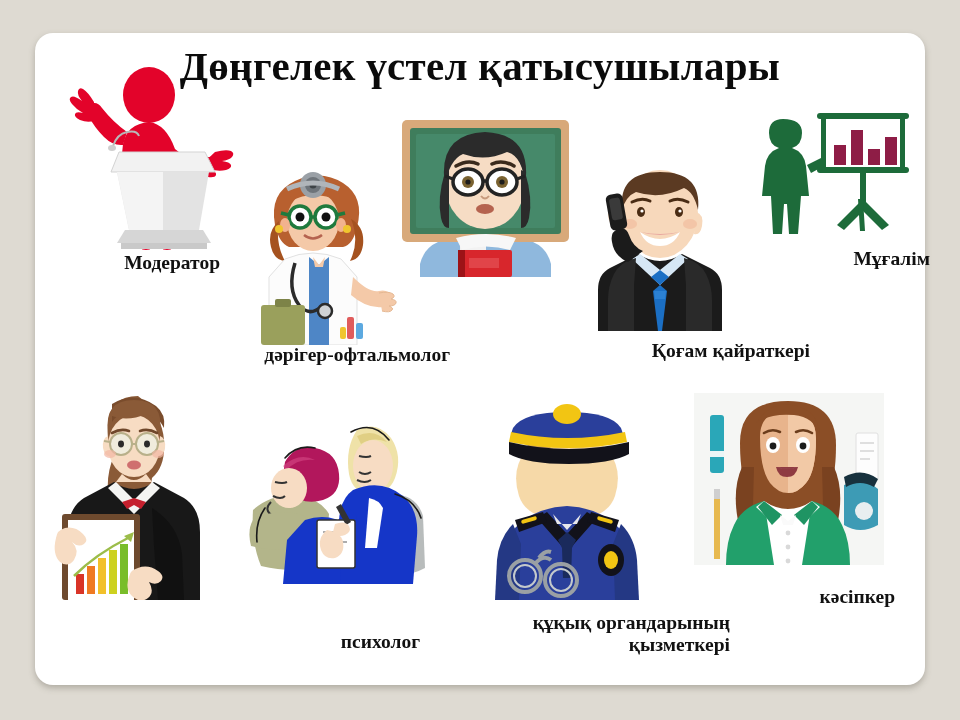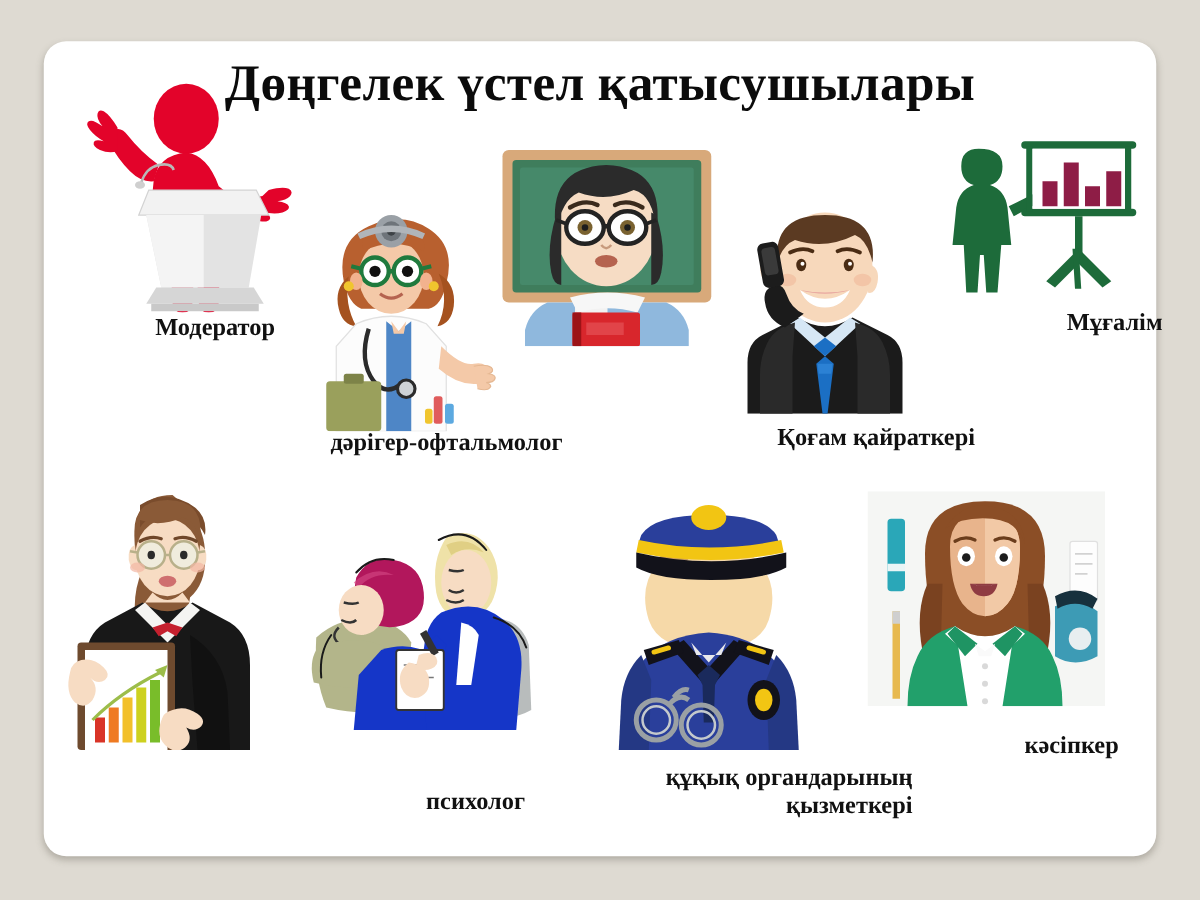--- a/index.html
+++ b/index.html
@@ -154,21 +154,21 @@
       <path d="M82 119 l-7 6 l5 40 l4 0 l5-40z" fill="#1b6fc4"></path>
       <path d="M76 125 l12 0 l-1 8 l-10 0z" fill="#2f86d8" opacity=".8"></path>
       <path d="M58 92 q-16 4 -22 16 q-6 12 -6 26 l0 31 l26 0 l0-46z" fill="#2a2a2a"></path>
       <path d="M106 92 q16 4 22 16 q6 12 6 26 l0 31 l-26 0 l0-46z" fill="#2a2a2a"></path>
       <path d="M50 96 q-14-6 -16-20 q-2-10 6-13 q8-3 11 6 q4 12 14 16z" fill="#1b1b1b"></path>
       <path d="M38 62 q-8-4 -8-14 q0-8 7-8 q7 0 7 9 q0 10 -6 13z" fill="#f7d8bb"></path>
       <rect x="30" y="28" width="17" height="36" rx="5" fill="#1c1c1c" transform="rotate(-10 38 46)"></rect>
       <rect x="33" y="32" width="11" height="22" rx="3" fill="#3a3a3a" transform="rotate(-10 38 46)"></rect>
     </svg>
   </div>
-  <div class="label" style="left:530px;top:340px;width:250px;">Қоғам қайраткері</div>
+  <div class="label" style="left:560px;top:340px;width:250px;">Қоғам қайраткері</div>
 
   <div class="fig" style="left:755px;top:103px;width:165px;height:135px;">
     <svg width="165" height="135" viewBox="0 0 165 135">
       <g fill="#1d6b3a">
         <path d="M28 16 q-14 0 -14 14 q0 12 10 15 q-12 4 -14 18 l-3 30 l9 0 l2 38 l9 0 l2-30 l3 0 l2 30 l9 0 l3-38 l8 0 l-3-30 q-2-14 -14-18 q10-3 10-15 q0-14 -19-14z"></path>
         <path d="M52 62 l26-13 l4 7 l-26 14z"></path>
         <path d="M76 44 l12-6 l3 5 l-12 6z"></path>
       </g>
       <g fill="#1d6b3a">
         <rect x="62" y="10" width="92" height="6" rx="3"></rect>

